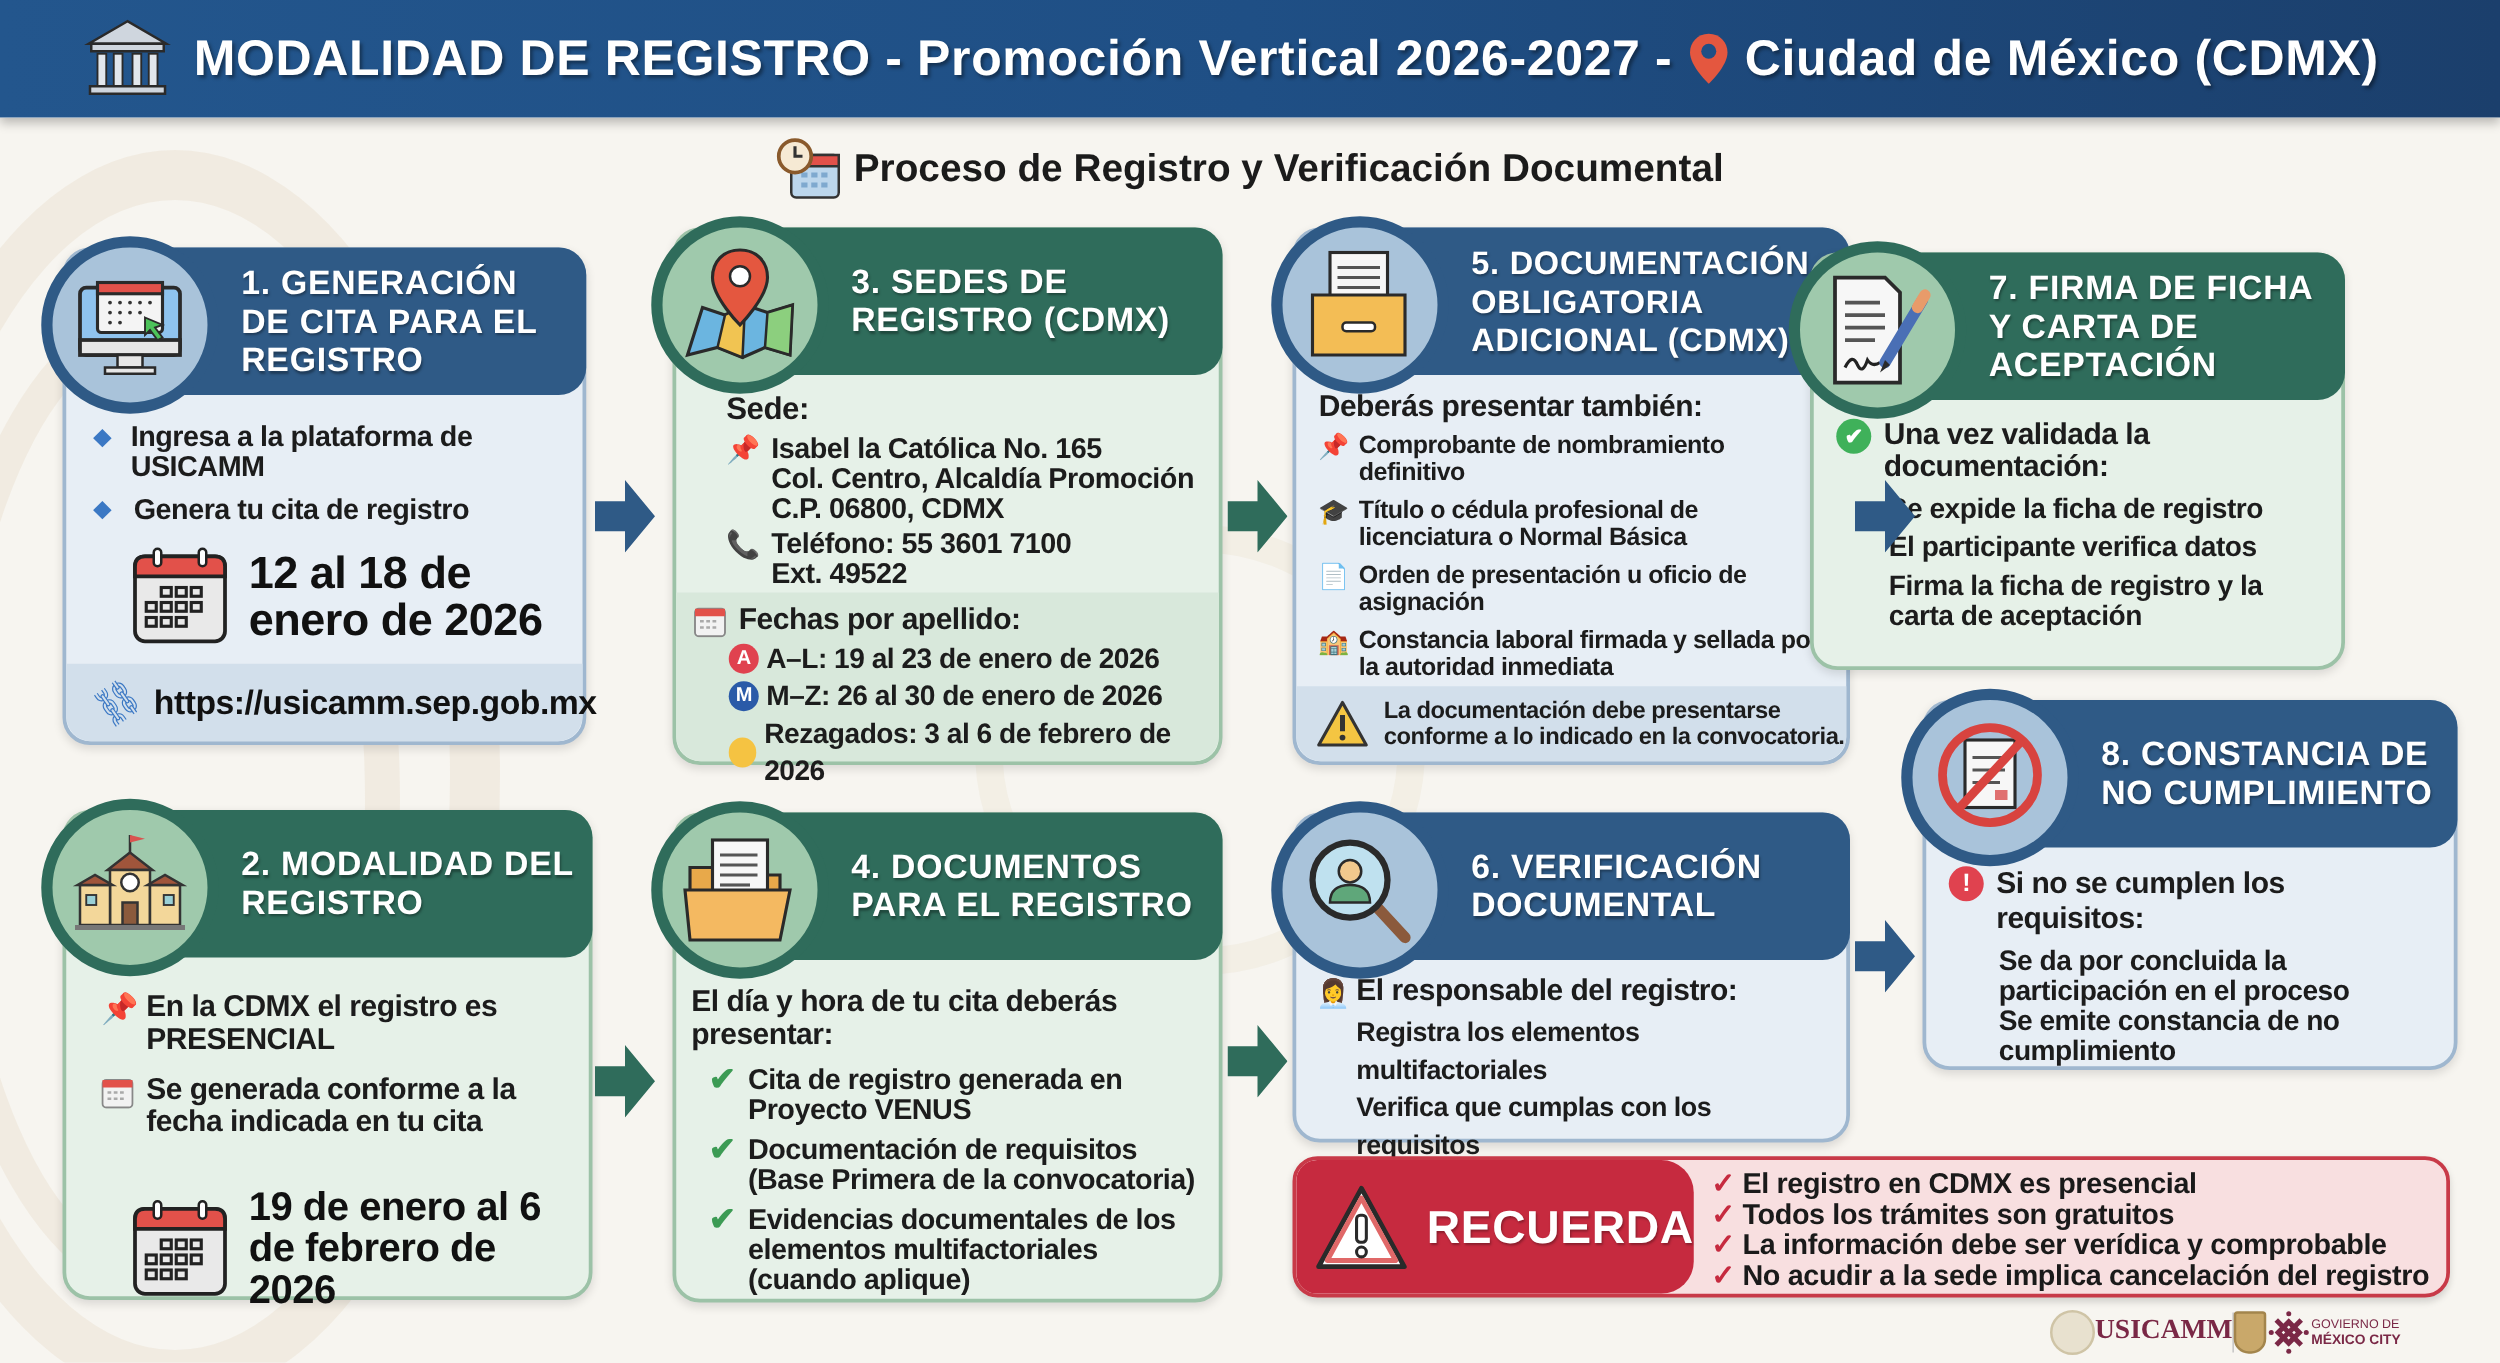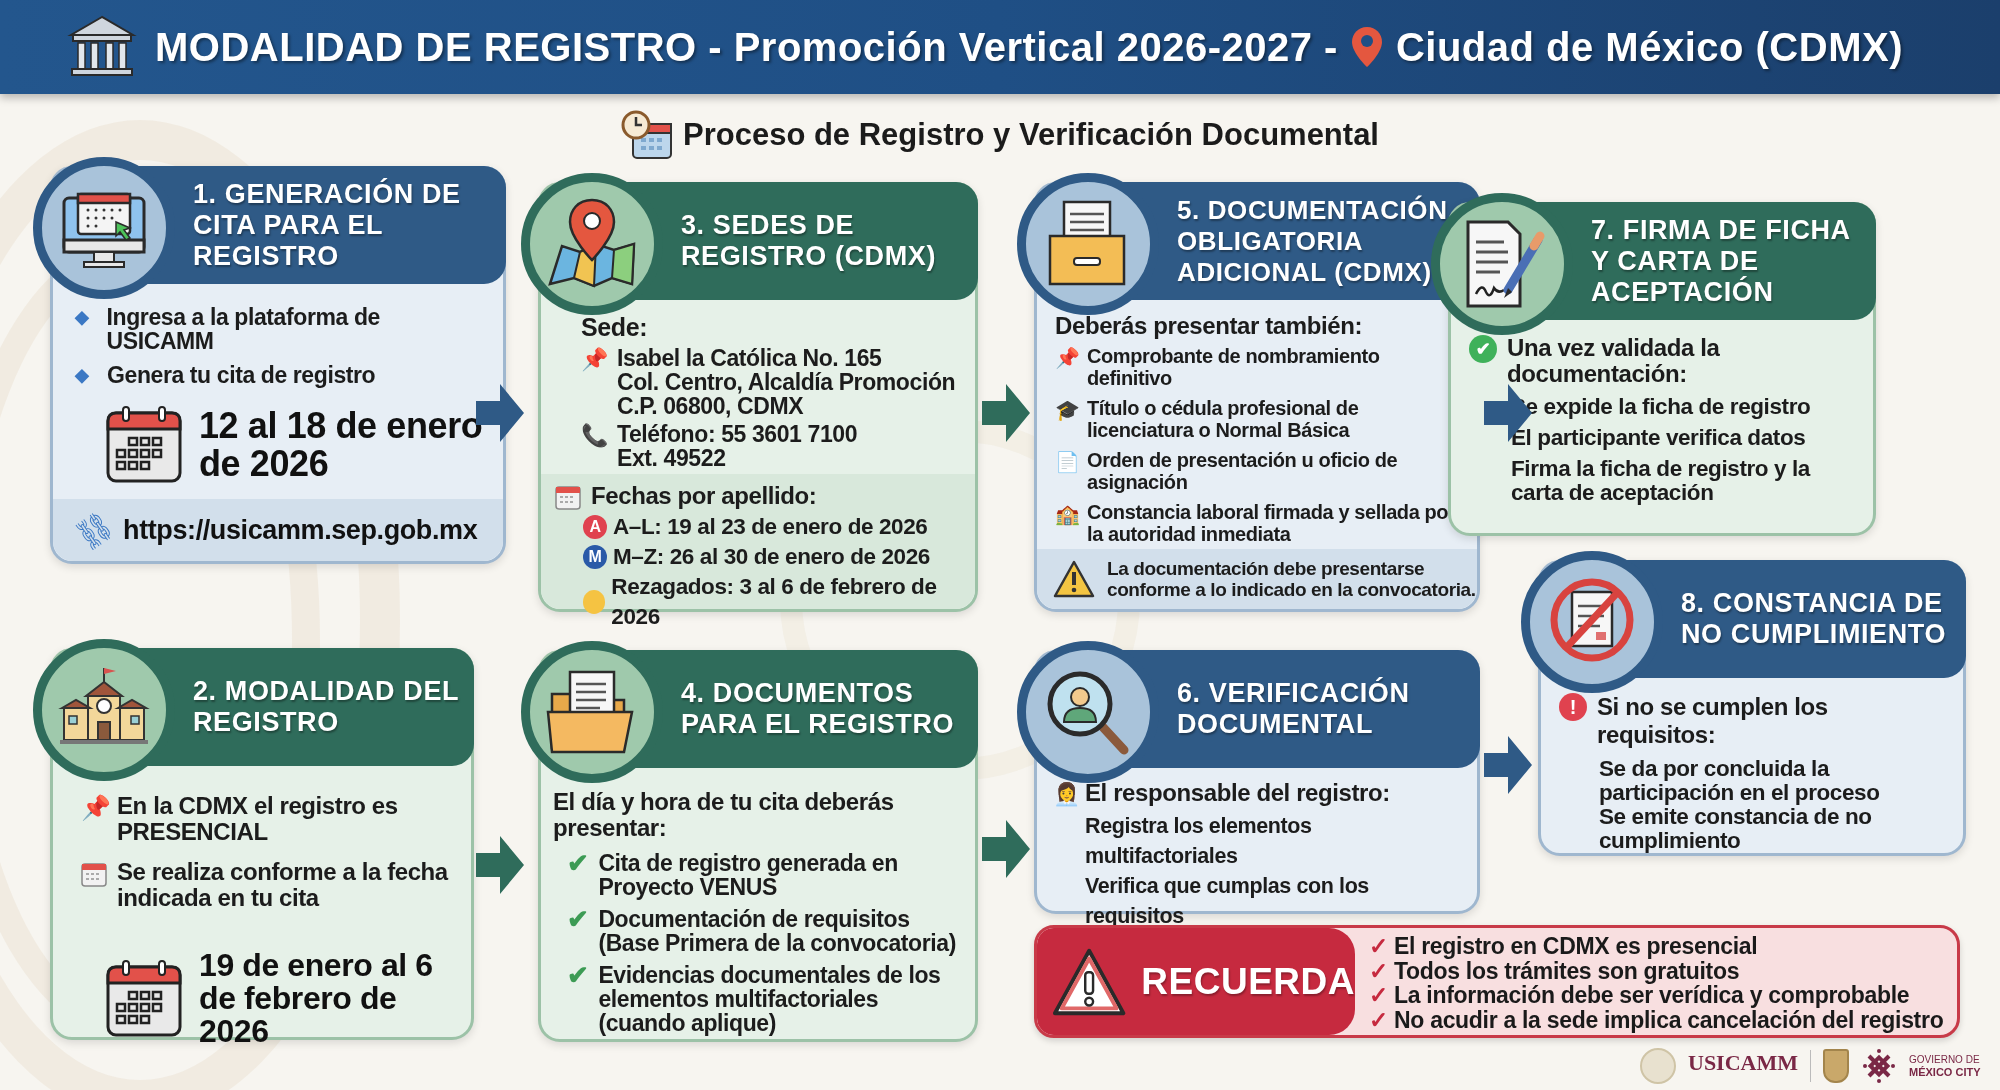--- a/index.html
+++ b/index.html
@@ -90,21 +90,21 @@
     width: 318px; background: #c62a3f; border-radius: 16px 26px 26px 16px;
     display: flex; align-items: center; gap: 14px; padding-left: 14px;
   }
   .recuerda .r-left svg { width: 78px; height: 72px; }
   .recuerda .r-label { color: #fff; font-size: 37px; font-weight: bold; letter-spacing: 0.5px; text-shadow: 1px 2px 2px rgba(0,0,0,0.3); }
   .recuerda .r-list { padding: 6px 0 0 14px; }
   .recuerda .r-item { font-size: 23px; font-weight: bold; line-height: 24.5px; color: #1a1a1a; display: flex; gap: 6px; letter-spacing: -0.3px; }
   .recuerda .r-check { color: #c62a3f; font-weight: bold; }
 
   
-  .logos { position: absolute; left: 1640px; top: 1046px; height: 40px; display: flex; align-items: center; gap: 12px; }
+  .logos { position: absolute; left: 1640px; top: 1046px; height: 40px; display: flex; align-items: center; }
   .logo-seal { width: 36px; height: 36px; border-radius: 50%; background: #e8e1cf; border: 2px solid #cfc4a6; }
   .logo-usicamm { display: flex; flex-direction: column; }
   .logo-usicamm .u-name { font-family: "Liberation Serif", serif; font-weight: bold; font-size: 22px; color: #7a2846; line-height: 22px; }
   .logo-usicamm .u-sub { font-size: 5px; color: #999; }
   .logo-div { width: 1px; height: 32px; background: #bbb; }
   .logo-shield { width: 26px; height: 34px; background: #c9a86a; border-radius: 3px 3px 12px 12px; border: 2px solid #a3854c; }
   .logo-cdmx-mark { width: 36px; height: 36px; }
   .logo-cdmx-text { font-size: 10px; line-height: 12px; color: #7a2846; }
   .logo-cdmx-text b { display: block; font-size: 11px; }
 </style>
@@ -146,21 +146,21 @@
         <rect x="20" y="36" width="5" height="4"></rect>
         <rect x="28" y="36" width="5" height="4"></rect>
         <rect x="36" y="36" width="5" height="4"></rect>
       </g>
     <circle cx="15" cy="15" r="13" fill="#f6ead4" stroke="#8a5a2c" stroke-width="3"></circle>
     <path d="M15 7 V15 H21" stroke="#333" stroke-width="2.5" fill="none"></path>
   </svg>
   <span class="s-text">Proceso de Registro y Verificación Documental</span>
 </div>
 
-<div class="card blue" style="left:50px; top:166px; width:456px; height:398px;">
+<div class="card blue" style="left:50px; top:198px; width:419px; height:398px;">
   <div class="head">1. GENERACIÓN DE CITA PARA EL REGISTRO</div>
   <div class="badge">
     <svg viewBox="0 0 96 96">
       <rect x="8" y="18" width="80" height="54" rx="5" fill="#8fc3ee" stroke="#2a2a2a" stroke-width="3"></rect>
       <rect x="8" y="60" width="80" height="12" fill="#e7e7e7" stroke="#2a2a2a" stroke-width="3"></rect>
       <rect x="38" y="72" width="20" height="10" fill="#e7e7e7" stroke="#2a2a2a" stroke-width="2"></rect>
       <rect x="28" y="82" width="40" height="5" fill="#e7e7e7" stroke="#2a2a2a" stroke-width="2"></rect>
       <rect x="22" y="14" width="52" height="40" rx="3" fill="#f4f4f4" stroke="#2a2a2a" stroke-width="2.5"></rect>
       <rect x="22" y="14" width="52" height="9" fill="#e2514a" stroke="#2a2a2a" stroke-width="2.5"></rect>
       <g fill="#333">
@@ -246,21 +246,21 @@
           <rect x="1" y="3" width="24" height="6" fill="#e2514a"></rect>
           <g fill="#aaa">
             <rect x="5" y="12" width="3" height="2"></rect>
             <rect x="10" y="12" width="3" height="2"></rect>
             <rect x="15" y="12" width="3" height="2"></rect>
             <rect x="5" y="17" width="3" height="2"></rect>
             <rect x="10" y="17" width="3" height="2"></rect>
             <rect x="15" y="17" width="3" height="2"></rect>
           </g>
         </svg>
-      <span>Se realiza conforme a la fecha indicada en tu cita</span>
+      <span>Se generada conforme a la fecha indicada en tu cita</span>
     </div>
     <div class="row" style="margin-top:38px; margin-left:24px; gap:16px; align-items:center;">
       <svg style="width:78px; height:80px; flex:0 0 78px;" viewBox="0 0 78 80">
         <rect x="3" y="8" width="72" height="68" rx="8" fill="#e9e9e9" stroke="#222" stroke-width="3"></rect>
         <path d="M3 16 Q3 8 11 8 H67 Q75 8 75 16 V24 H3 Z" fill="#e2514a" stroke="#222" stroke-width="3"></path>
         <rect x="18" y="2" width="6" height="14" rx="3" fill="#fff" stroke="#222" stroke-width="2"></rect>
         <rect x="54" y="2" width="6" height="14" rx="3" fill="#fff" stroke="#222" stroke-width="2"></rect>
         <g fill="none" stroke="#222" stroke-width="2.5">
             <rect x="24" y="33" width="8" height="7"></rect>
             <rect x="36" y="33" width="8" height="7"></rect>

